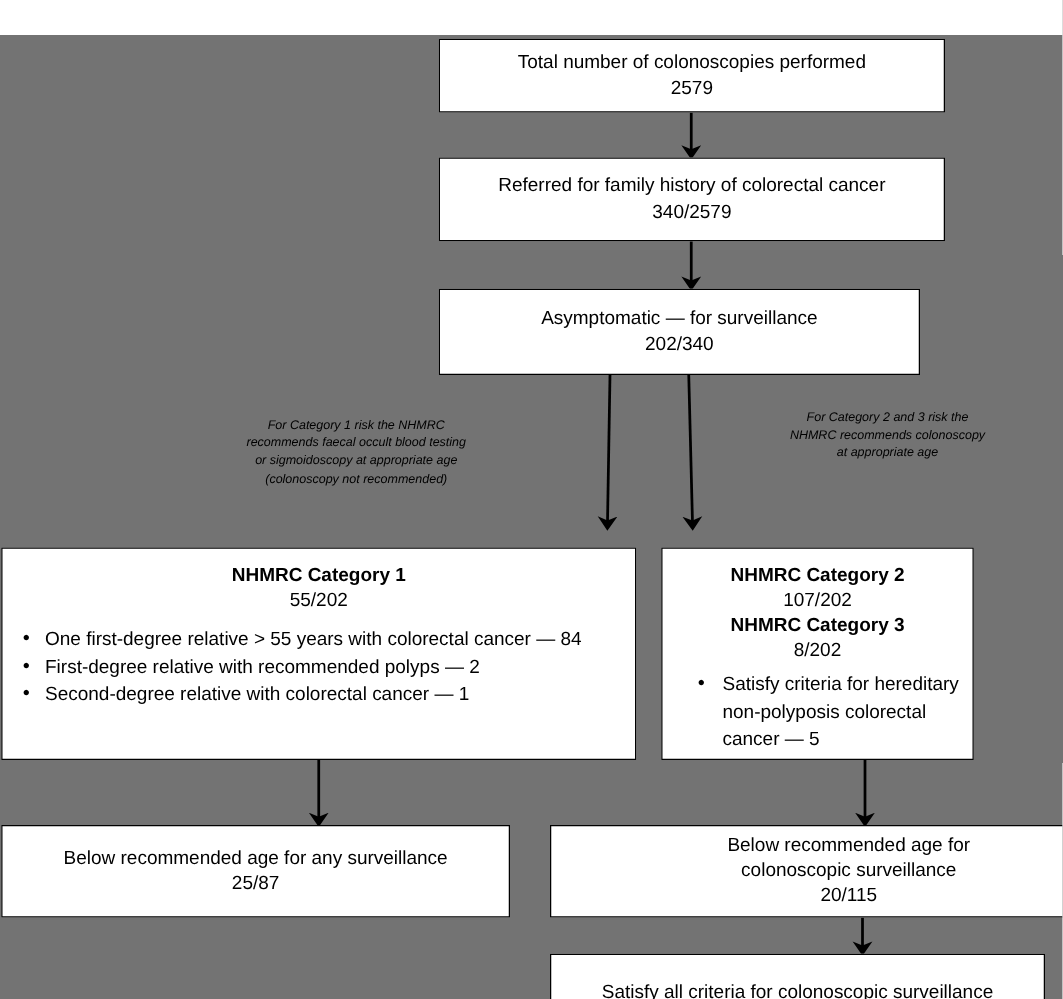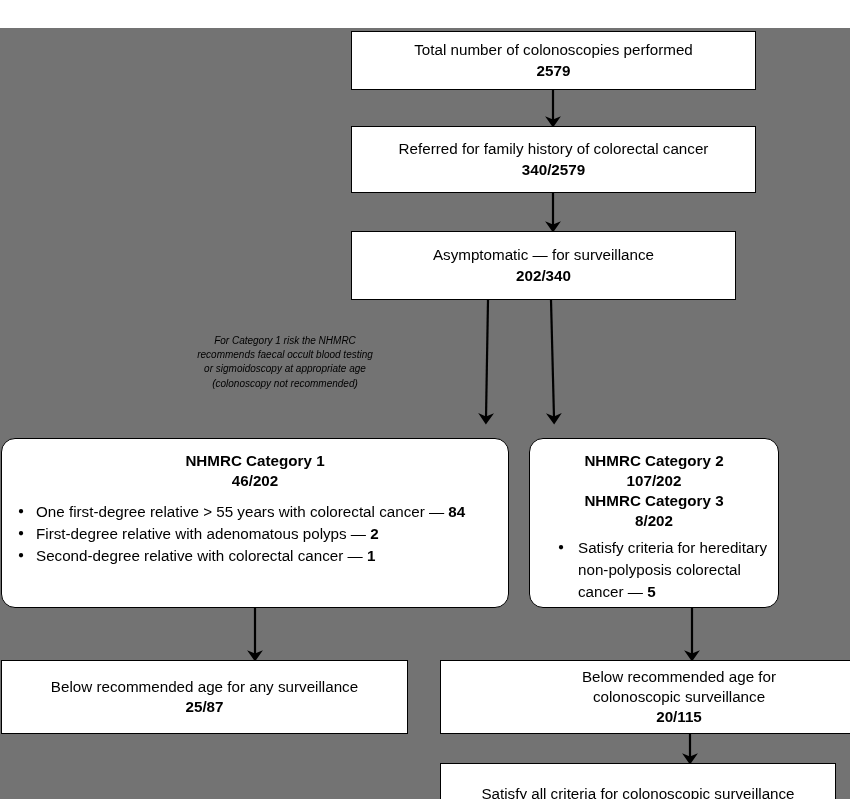--- a/index.html
+++ b/index.html
@@ -28,28 +28,27 @@
     display: flex;
     flex-direction: column;
     align-items: center;
     justify-content: center;
     text-align: center;
     font-size: 15.2px;
     line-height: 1.32;
   }
   .box.topalign {
     justify-content: flex-start;
-    border-radius: 14px;
   }
   .box .line {
     display: block;
     white-space: nowrap;
   }
   .bold {
-    font-weight: bold;
+    font-weight: normal;
   }
   .hdr {
     font-weight: bold;
     display: block;
     white-space: nowrap;
   }
   .bullets {
     list-style: none;
     margin: 0;
     padding: 0;
@@ -140,30 +139,33 @@
   <div class="box" id="box-asymptomatic">
     <span class="line">Asymptomatic — for surveillance</span>
     <span class="line bold">202/340</span>
   </div>
 
   <div class="annot" id="annot-left">For Category 1 risk the NHMRC
 recommends faecal occult blood testing
 or sigmoidoscopy at appropriate age
 (colonoscopy not recommended)</div>
 
+  <div class="annot" id="annot-right">For Category 2 and 3 risk the
+NHMRC recommends colonoscopy
+at appropriate age</div>
 
   <div class="box topalign" id="box-cat1">
     <span class="hdr">NHMRC Category 1</span>
-    <span class="line bold">46/202</span>
+    <span class="line bold">55/202</span>
     <ul class="bullets" id="cat1-bullets">
       <li>
         <span>One first-degree relative &gt; 55 years with colorectal cancer — </span><span class="bold">84</span>
       </li>
       <li>
-        <span>First-degree relative with adenomatous polyps — </span><span class="bold">2</span>
+        <span>First-degree relative with recommended polyps — </span><span class="bold">2</span>
       </li>
       <li>
         <span>Second-degree relative with colorectal cancer — </span><span class="bold">1</span>
       </li>
     </ul>
   </div>
 
   <div class="box topalign" id="box-cat23">
     <span class="hdr">NHMRC Category 2</span>
     <span class="line bold">107/202</span>

